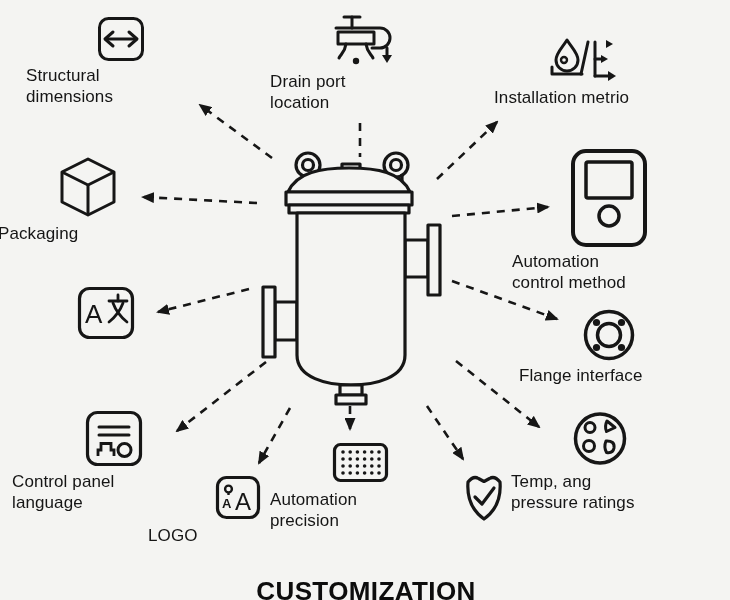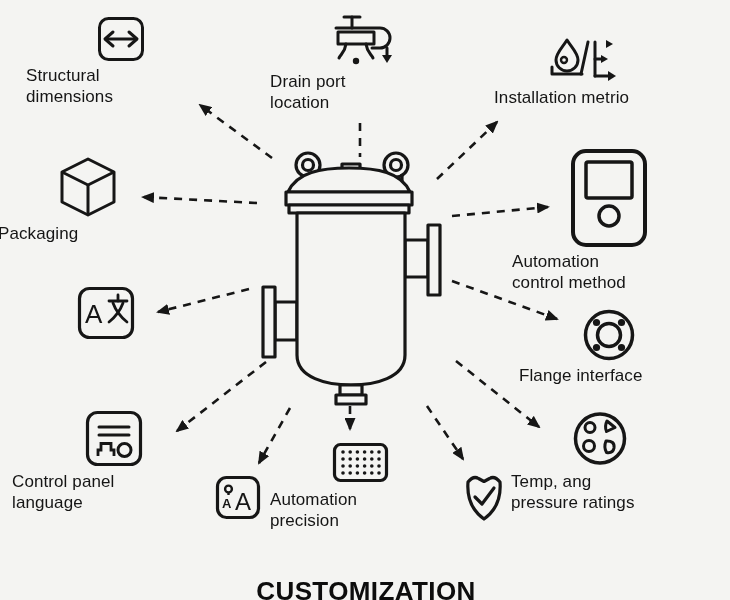--- a/index.html
+++ b/index.html
@@ -233,20 +233,21 @@
 dimensions</div>
   <div class="label" style="left:360px;top:72px">Drain port
 location</div>
   <div class="label" style="left:584px;top:88px">Installation metrio</div>
   <div class="label" style="left:88px;top:224px">Packaging</div>
   <div class="label" style="left:602px;top:252px">Automation
 control method</div>
   <div class="label" style="left:609px;top:366px">Flange interface</div>
   <div class="label" style="left:102px;top:472px">Control panel
 language</div>
+  <div class="label" style="left:238px;top:526px">LOGO</div>
   <div class="label" style="left:360px;top:490px">Automation
 precision</div>
   <div class="label" style="left:601px;top:472px">Temp, ang
 pressure ratings</div>
 
   <div class="title" style="left:366px;top:556px">CUSTOMIZATION</div>
 
 </div>
 
 </body></html>

